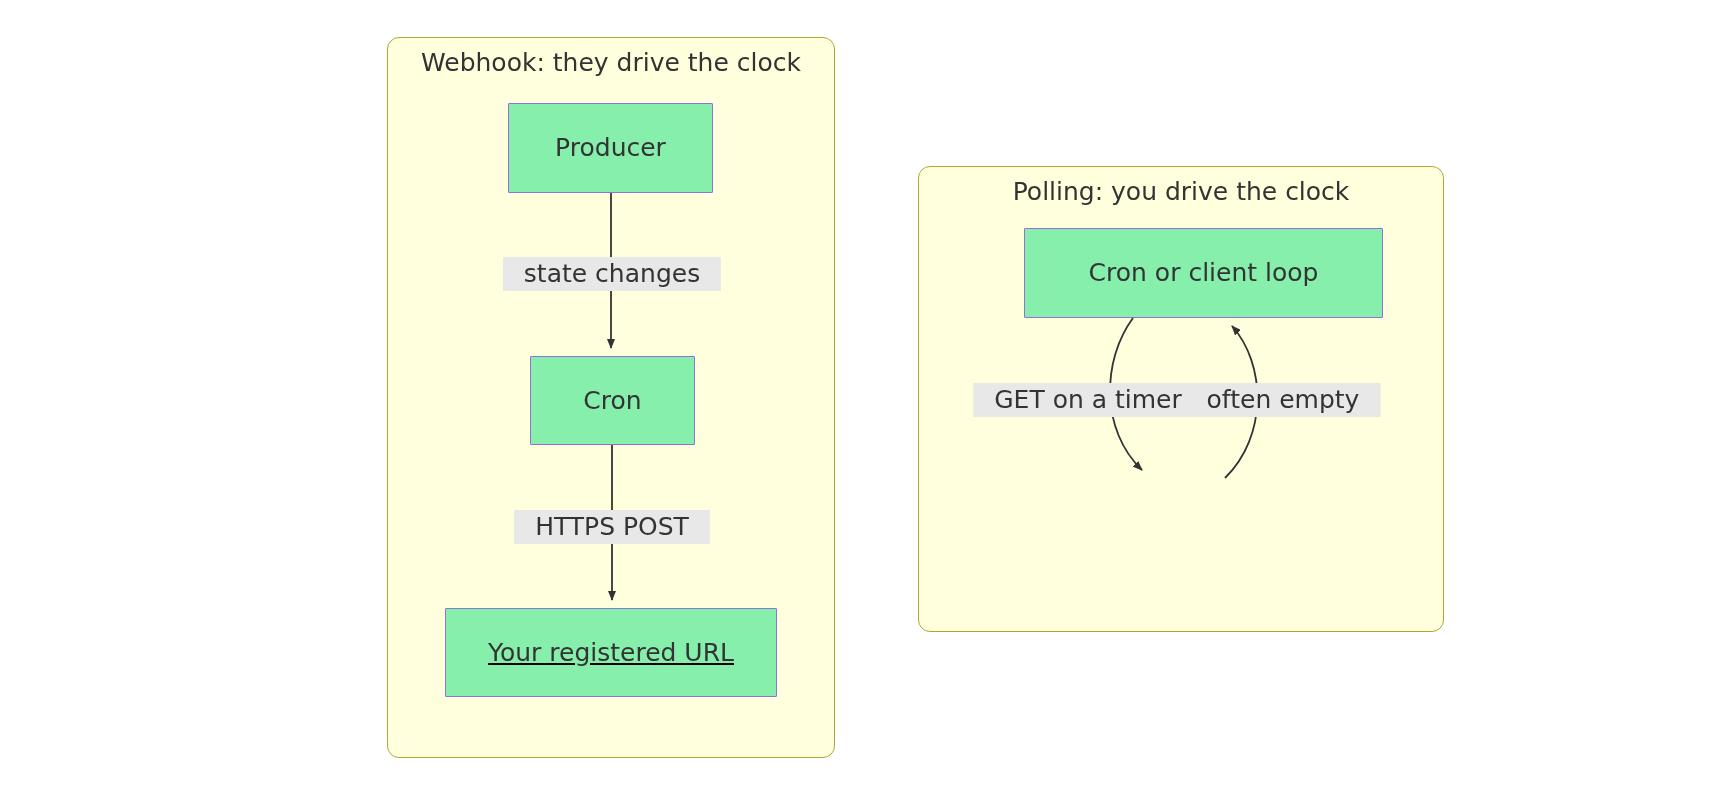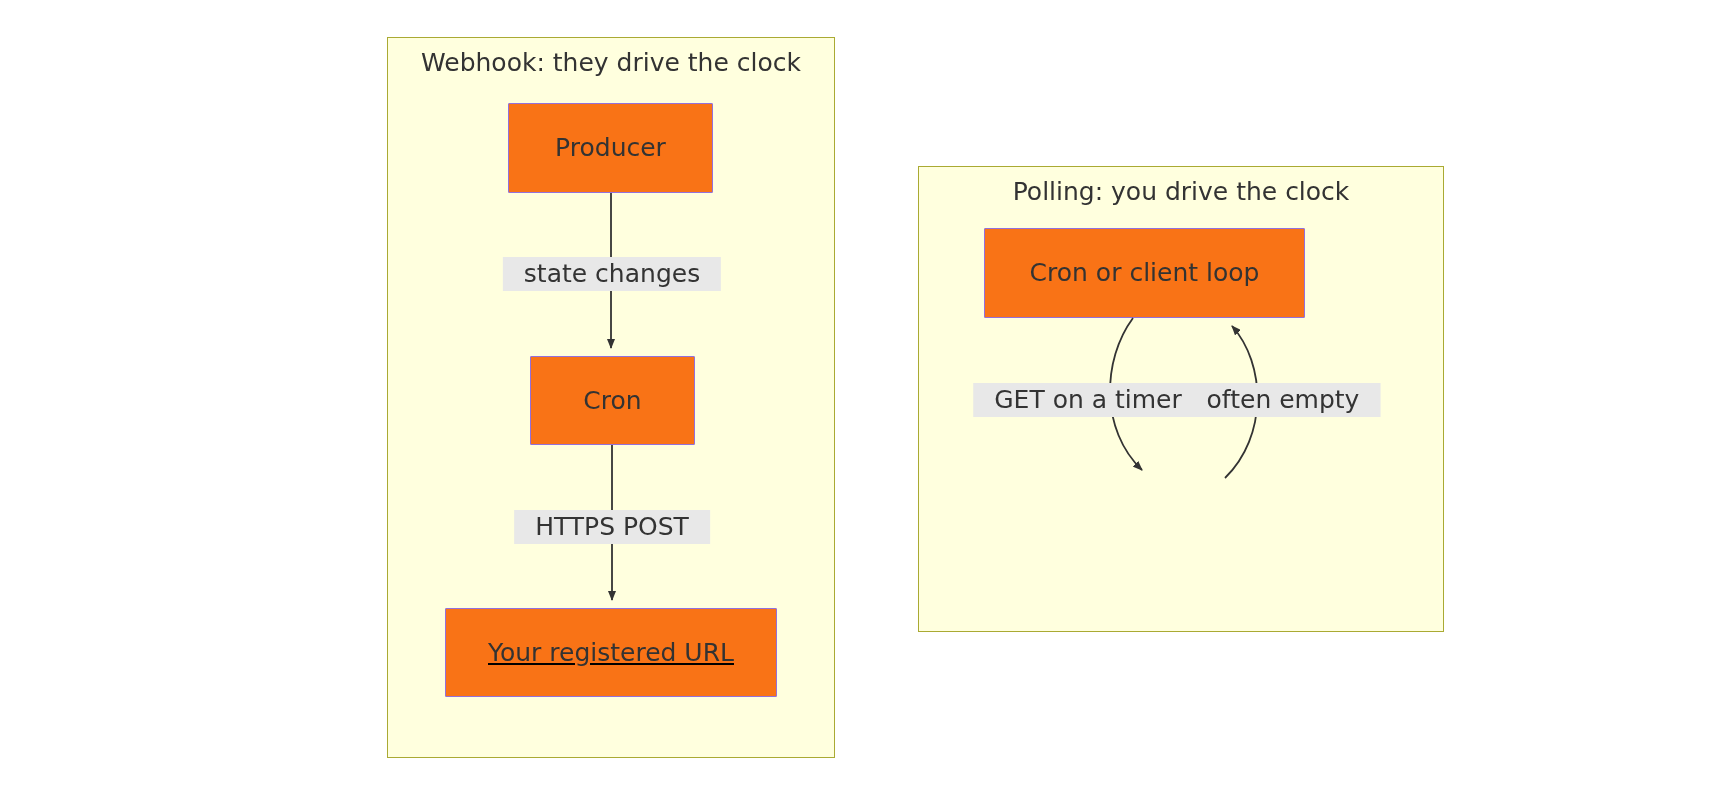--- a/index.html
+++ b/index.html
@@ -20,37 +20,37 @@
     left: 0;
     top: 0;
     width: 1732px;
     height: 810px;
   }
   .cluster {
     position: absolute;
     box-sizing: border-box;
     background: #ffffde;
     border: 1.5px solid #aaaa33;
-    border-radius: 0;
+    border-radius: 12px;
   }
   .cluster-label {
     position: absolute;
     top: 9px;
     left: 0;
     width: 100%;
     text-align: center;
     font-size: 25px;
     line-height: 1.25;
     color: #333333;
     white-space: nowrap;
   }
   .node {
     position: absolute;
     box-sizing: border-box;
-    background: #f97316;
+    background: #86efac;
     border: 1.6px solid #9370db;
     border-radius: 1px;
     display: flex;
     align-items: center;
     justify-content: center;
   }
   .node-label {
     font-size: 25px;
     color: #333333;
     line-height: 1.2;
@@ -94,21 +94,21 @@
   </div>
 
   <div class="node" style="left:445px; top:608px; width:332px; height:89px;text-decoration:underline;">
     <span class="node-label">Your registered URL</span>
   </div>
 
   <div class="cluster" style="left:918px; top:166px; width:526px; height:466px;">
     <div class="cluster-label">Polling: you drive the clock</div>
   </div>
 
-  <div class="node" style="left:984px; top:228px; width:321px; height:90px;">
+  <div class="node" style="left:1024px; top:228px; width:359px; height:90px;">
     <span class="node-label">Cron or client loop</span>
   </div>
 
 
   <svg class="edge-layer" viewBox="0 0 1732 810" width="1732" height="810">
     <defs>
       <marker id="arrowhead" markerWidth="10" markerHeight="8" refX="9" refY="4" orient="auto" markerUnits="userSpaceOnUse">
         <path d="M0,0 L10,4 L0,8 z" fill="#333333"></path>
       </marker>
     </defs>

